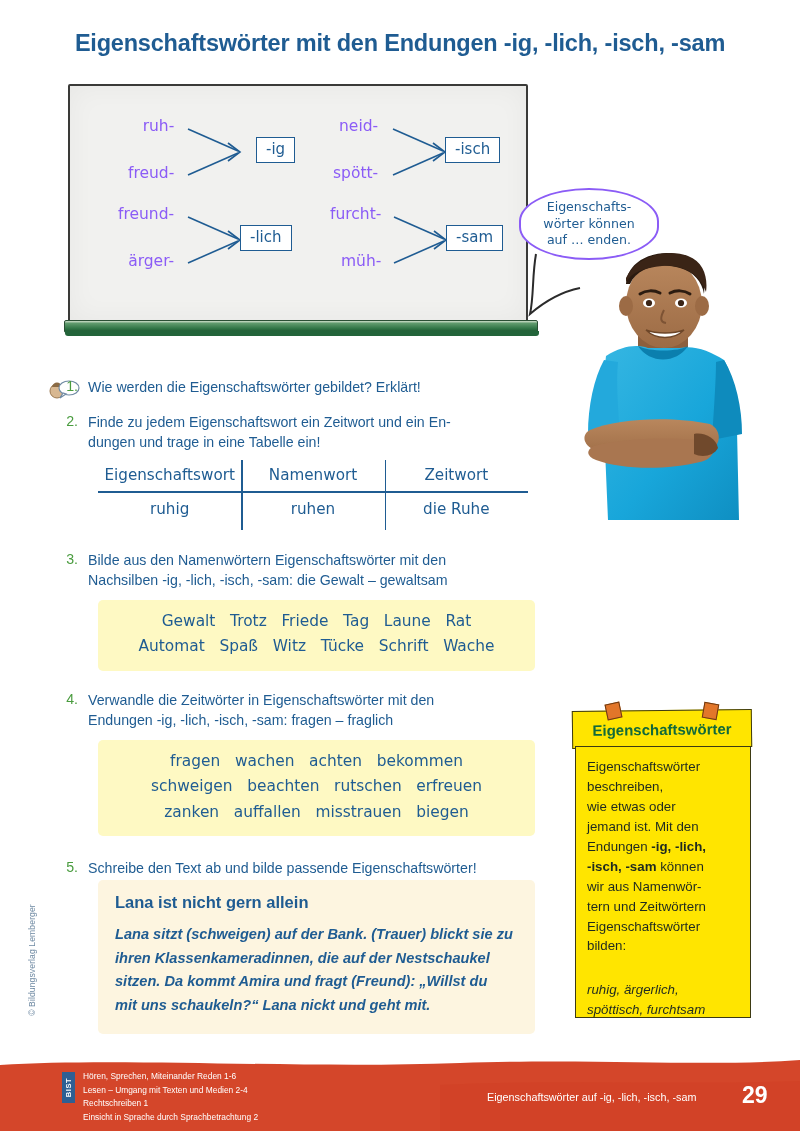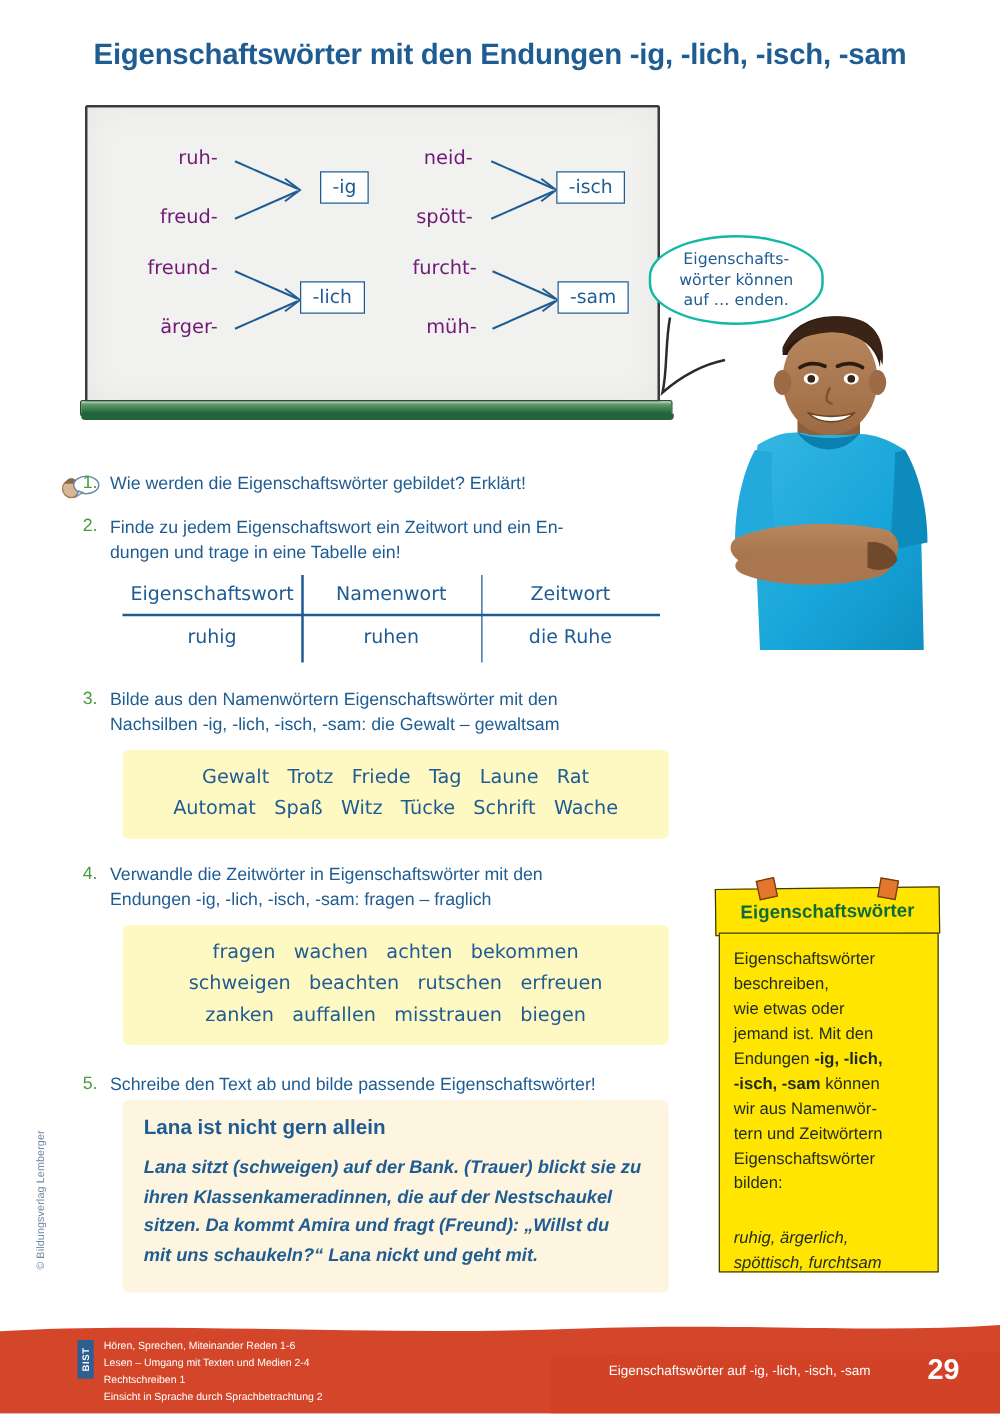--- a/index.html
+++ b/index.html
@@ -45,41 +45,41 @@
   .board-ledge:after {
     content: ""; position: absolute; left: 0; top: 10px;
     width: 474px; height: 5px; background: #23643a; border-radius: 0 0 3px 3px;
   }
 
   .chalk-group { position: absolute; }
   .stems { display: flex; flex-direction: column; justify-content: space-between;
            height: 62px; align-items: flex-end; }
   .stem {
     font-family: "DejaVu Sans", sans-serif;
-    font-size: 15.5px; color: #701a75; white-space: nowrap; line-height: 1;
+    font-size: 15.5px; color: #8b5cf6; white-space: nowrap; line-height: 1;
   }
   .arrow-svg { position: absolute; }
   .ending-box {
     position: absolute;
     border: 1.6px solid #1f5c92;
     background: #ffffff;
     color: #1f5c92;
     font-family: "DejaVu Sans", sans-serif;
     font-size: 15px;
     padding: 4px 9px 5px;
     line-height: 1;
     white-space: nowrap;
   }
 
   
   .bubble {
     position: absolute; left: 519px; top: 188px;
     width: 140px; height: 72px;
     background: #ffffff;
-    border: 2px solid #14b8a6;
+    border: 2px solid #8b5cf6;
     border-radius: 50% / 46%;
     display: flex; align-items: center; justify-content: center;
     text-align: center;
     z-index: 4;
   }
   .bubble-text {
     font-family: "DejaVu Sans", sans-serif;
     font-size: 12.6px; color: #1f5c92; line-height: 1.32; white-space: pre-line;
   }
   .bubble-tail { position: absolute; left: 528px; top: 252px; z-index: 3; }

